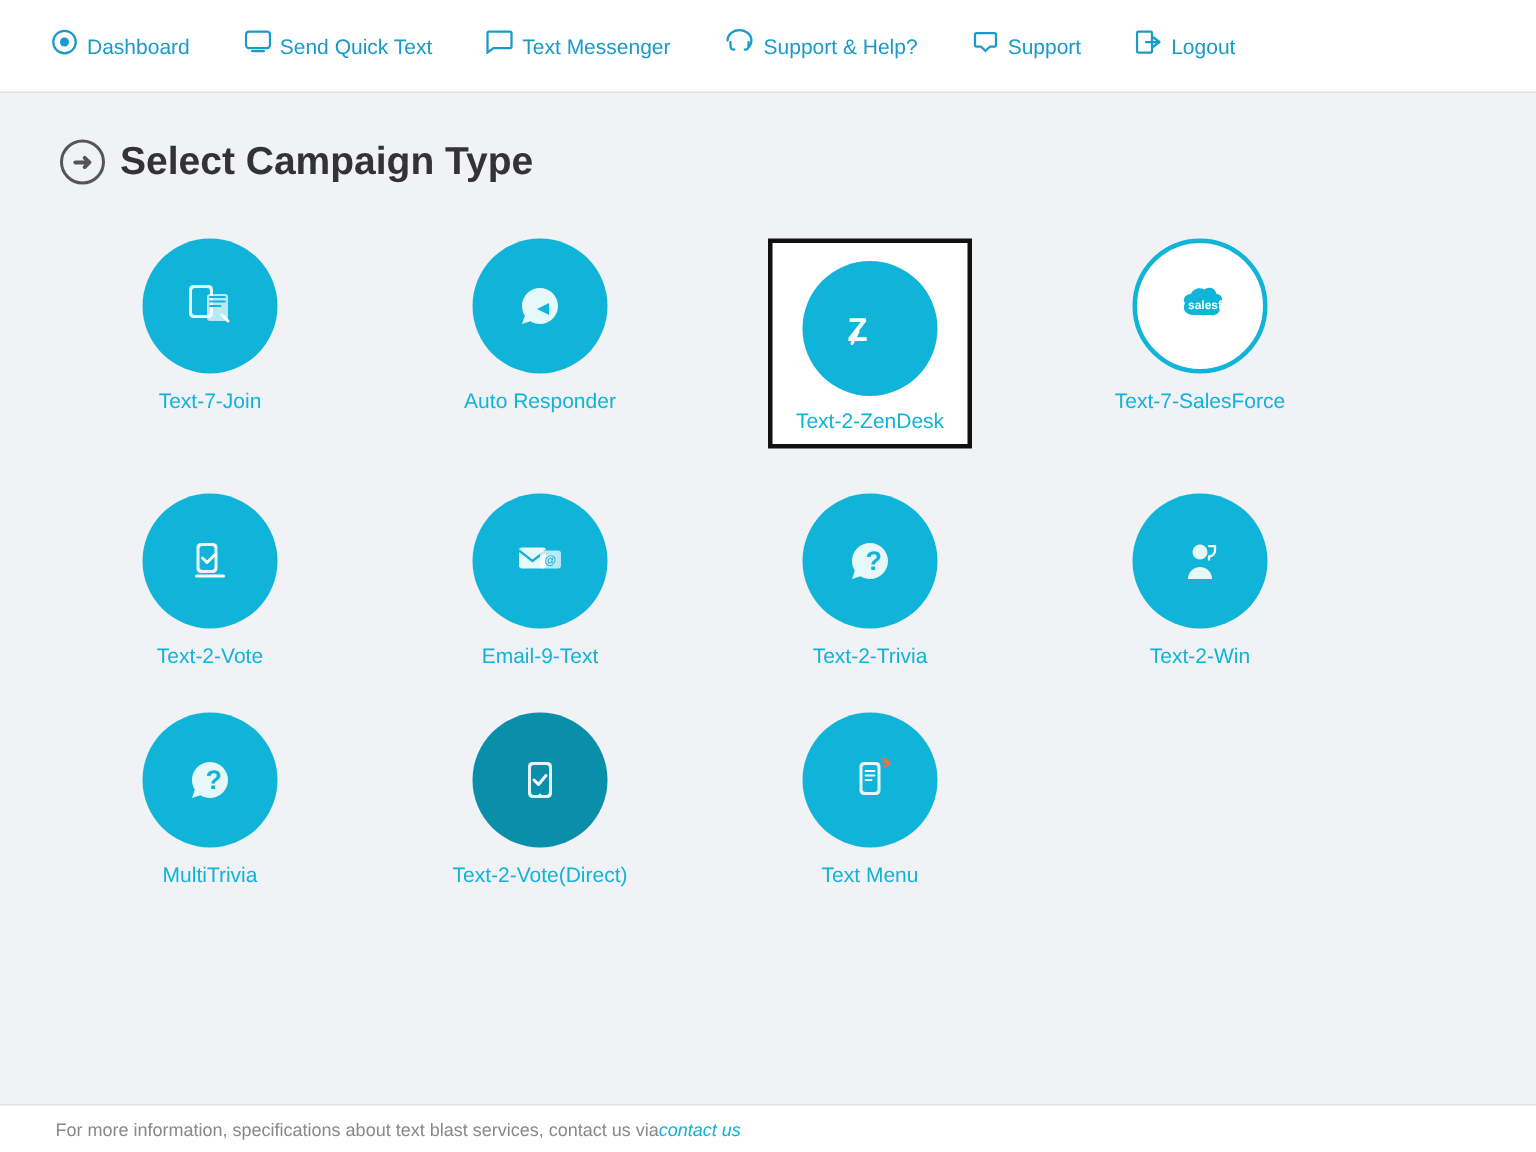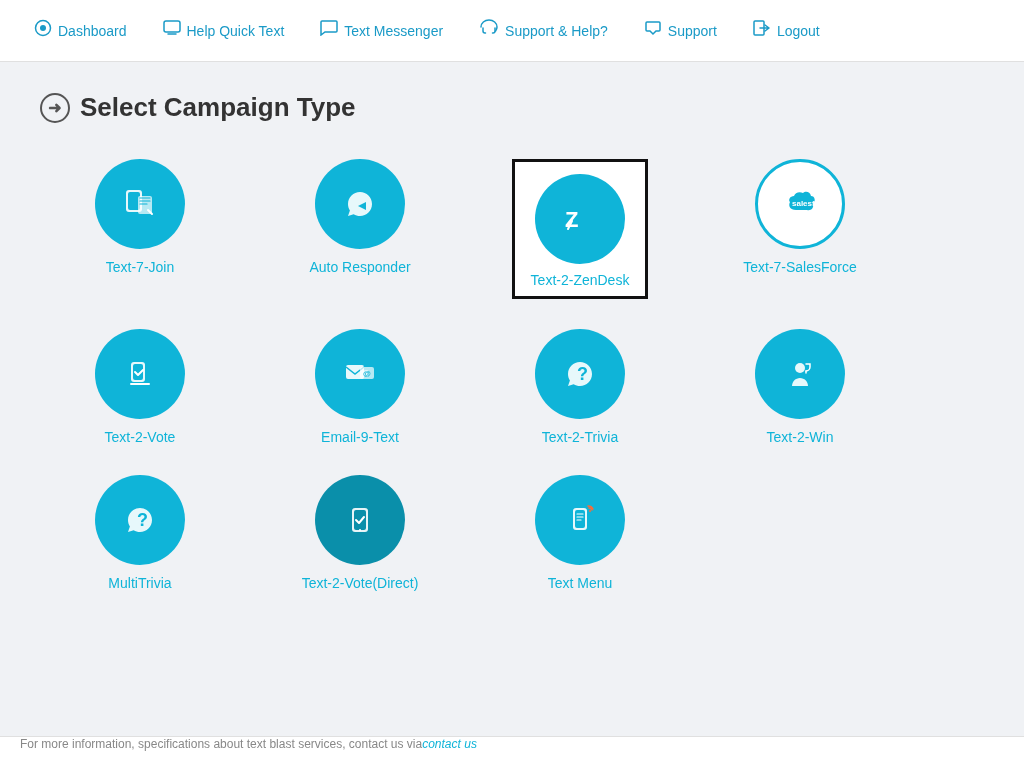--- a/index.html
+++ b/index.html
@@ -117,21 +117,22 @@
     
     .footer {
       position: fixed;
       bottom: 0;
       left: 0;
       right: 0;
       background: white;
       border-top: 1px solid #e0e0e0;
       height: 32px;
       display: flex;
-      padding: 0 20px;
+      align-items: center;
+      padding: 0 37px;
       font-size: 12px;
       color: #888;
     }
     .footer a {
       color: #0fb4d8;
       text-decoration: none;
       font-style: italic;
     }
 
     
@@ -158,21 +159,21 @@
     </span>
     <span>Dashboard</span>
   </a>
   <a class="nav-item">
     <span class="nav-icon">
       <svg width="18" height="16" viewBox="0 0 18 16" fill="none">
         <rect x="1" y="1" width="16" height="11" rx="2" stroke="#1a9ac7" stroke-width="1.5"></rect>
         <path d="M5 14h8" stroke="#1a9ac7" stroke-width="1.5" stroke-linecap="round"></path>
       </svg>
     </span>
-    <span>Help Quick Text</span>
+    <span>Send Quick Text</span>
   </a>
   <a class="nav-item">
     <span class="nav-icon">
       <svg width="18" height="16" viewBox="0 0 18 16" fill="none">
         <path d="M2 1h14a1 1 0 0 1 1 1v9a1 1 0 0 1-1 1H5l-4 3V2a1 1 0 0 1 1-1z" stroke="#1a9ac7" stroke-width="1.5"></path>
       </svg>
     </span>
     <span>Text Messenger</span>
   </a>
   <a class="nav-item">

